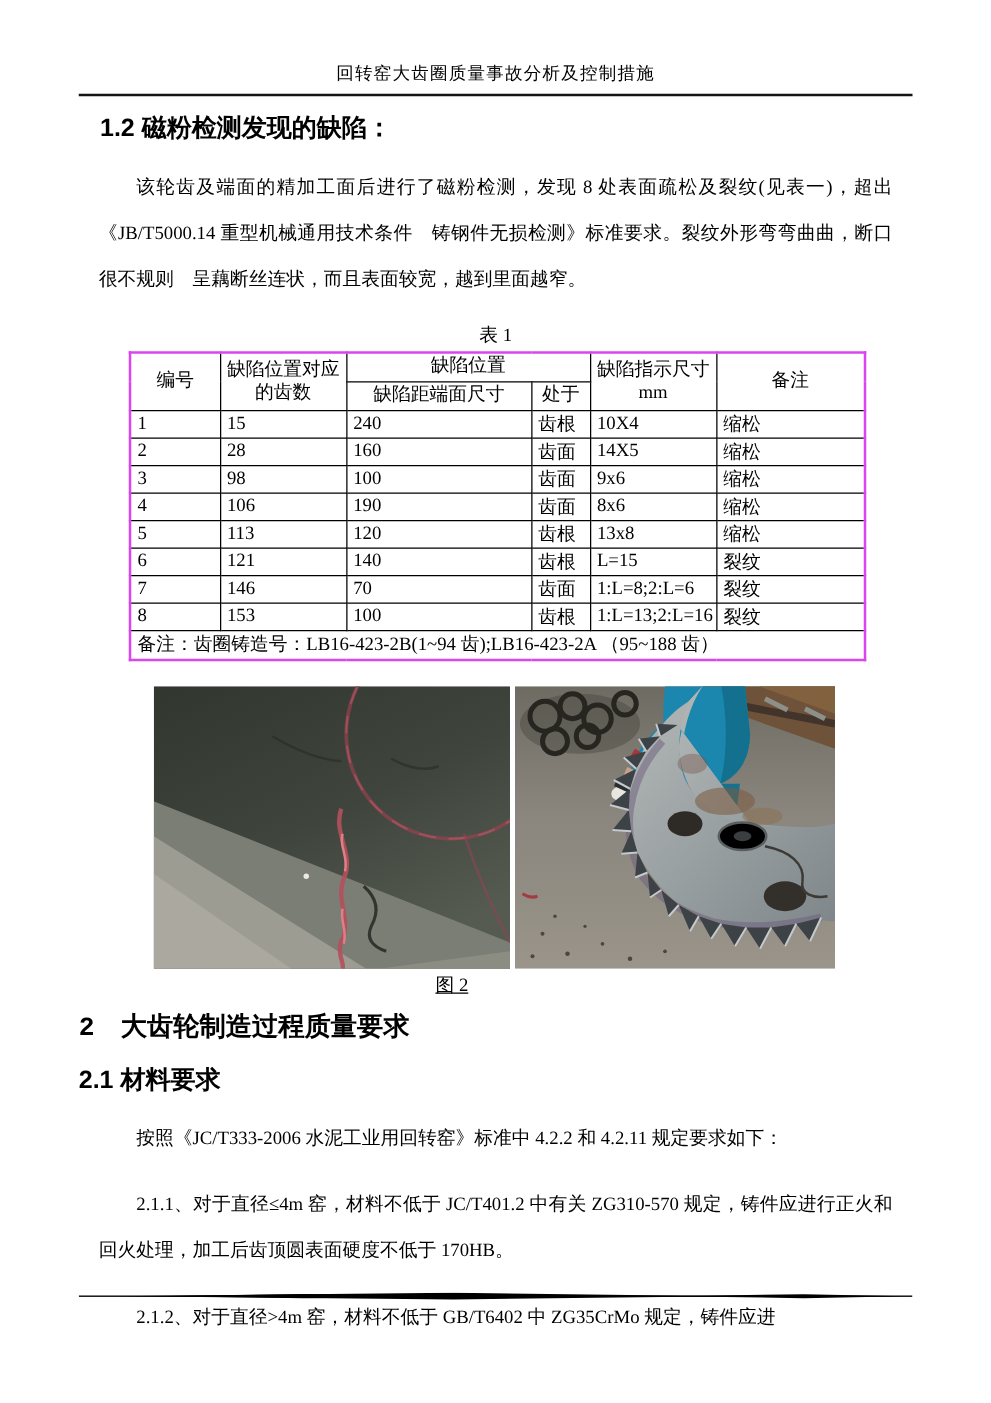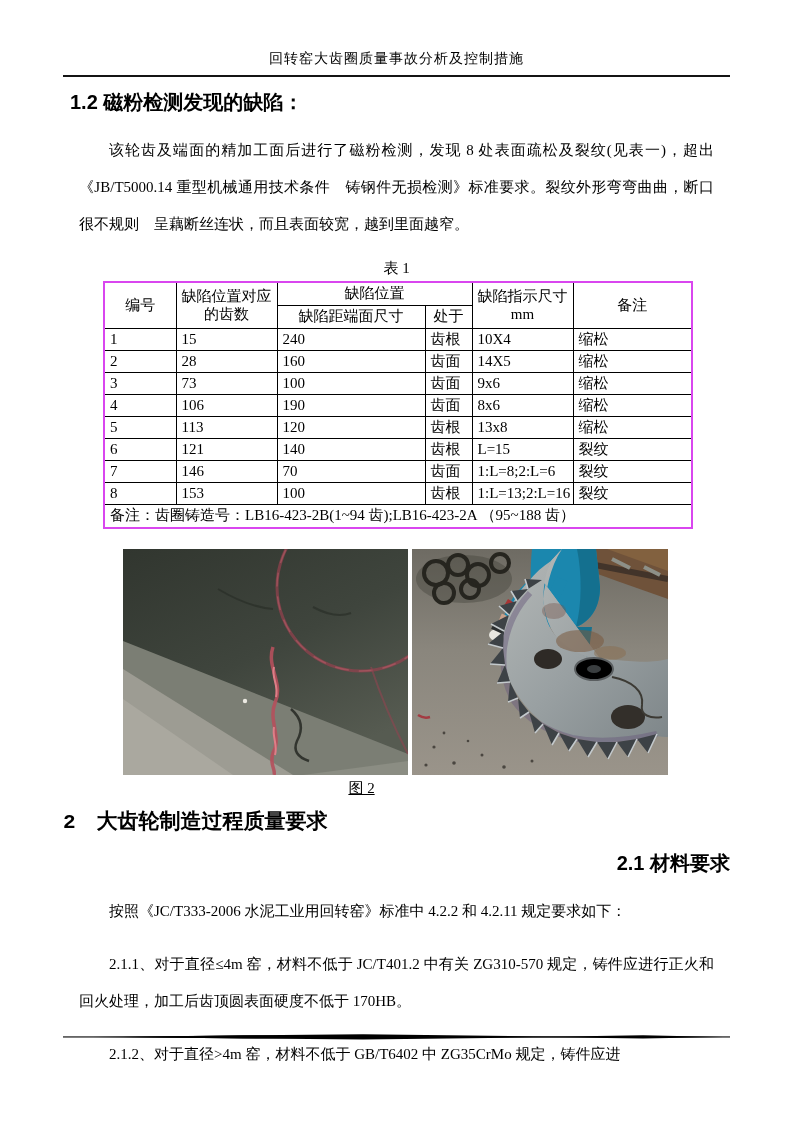--- a/index.html
+++ b/index.html
@@ -16,21 +16,21 @@
 
   .header-title {
     font-size:14px;
     text-align:center;
     letter-spacing:1px;
     padding-bottom:7px;
   }
   .header-rule { border-top:2px solid #141414; }
 
   h2.h-12 {
-    margin:12px 0 4px 7px;
+    margin:12px 0 4px 17px;
     font-size:20px;
     font-weight:bold;
     font-family:"Liberation Sans","DejaVu Sans",sans-serif;
     white-space:pre-wrap;
   }
   p.body-text {
     margin:16px;
     font-size:15px;
     line-height:37px;
     text-align:justify;
@@ -75,21 +75,20 @@
     font-size:21px;
     font-weight:bold;
     font-family:Liberation Mono, monospace;
     white-space:pre-wrap;
   }
   h2.h-21 {
     margin:15px 0 7px 0;
     font-size:20px;
     font-weight:bold;
     font-family:"Liberation Sans","DejaVu Sans",sans-serif;
-    text-align:right;
   }
 
   .page-footer {
     position:absolute;
     left:63px; right:63px; top:1034px;
   }
   .footer-rule-svg { display:block; width:667px; height:6px; }
   .footer-text {
     position:relative;
     font-family:"Liberation Sans","DejaVu Sans",sans-serif;
@@ -148,21 +147,21 @@
         <tr>
           <td>2</td>
           <td>28</td>
           <td>160</td>
           <td>齿面</td>
           <td>14X5</td>
           <td>缩松</td>
         </tr>
         <tr>
           <td>3</td>
-          <td>73</td>
+          <td>98</td>
           <td>100</td>
           <td>齿面</td>
           <td>9x6</td>
           <td>缩松</td>
         </tr>
         <tr>
           <td>4</td>
           <td>106</td>
           <td>190</td>
           <td>齿面</td>

